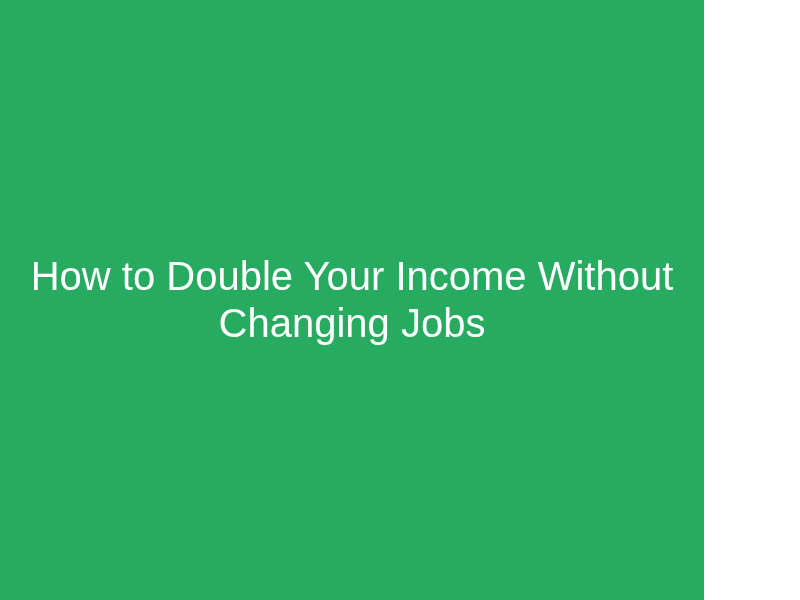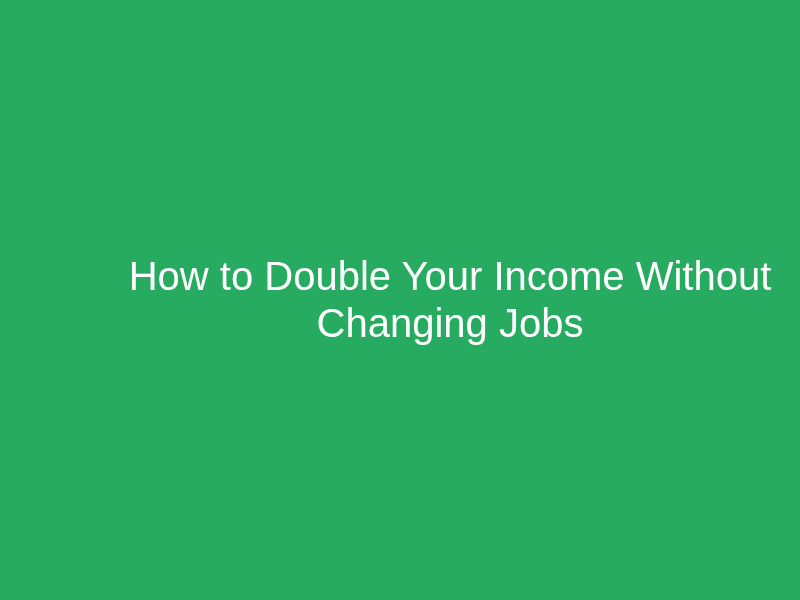--- a/index.html
+++ b/index.html
@@ -12,26 +12,26 @@
     width: 800px;
     height: 600px;
     overflow: hidden;
     font-family: "Liberation Sans", sans-serif;
     background: #ffffff;
   }
 
   #title-card {
     position: relative;
     box-sizing: border-box;
-    width: 800px;
+    width: 704px;
     height: 600px;
     background-color: #27ab60;
     display: flex;
     align-items: center;
-    justify-content: flex-end;
+    justify-content: center;
   }
 
   #title-block {
     width: 700px;
     padding: 0 20px;
     box-sizing: border-box;
     text-align: center;
   }
 
   #article-title {

